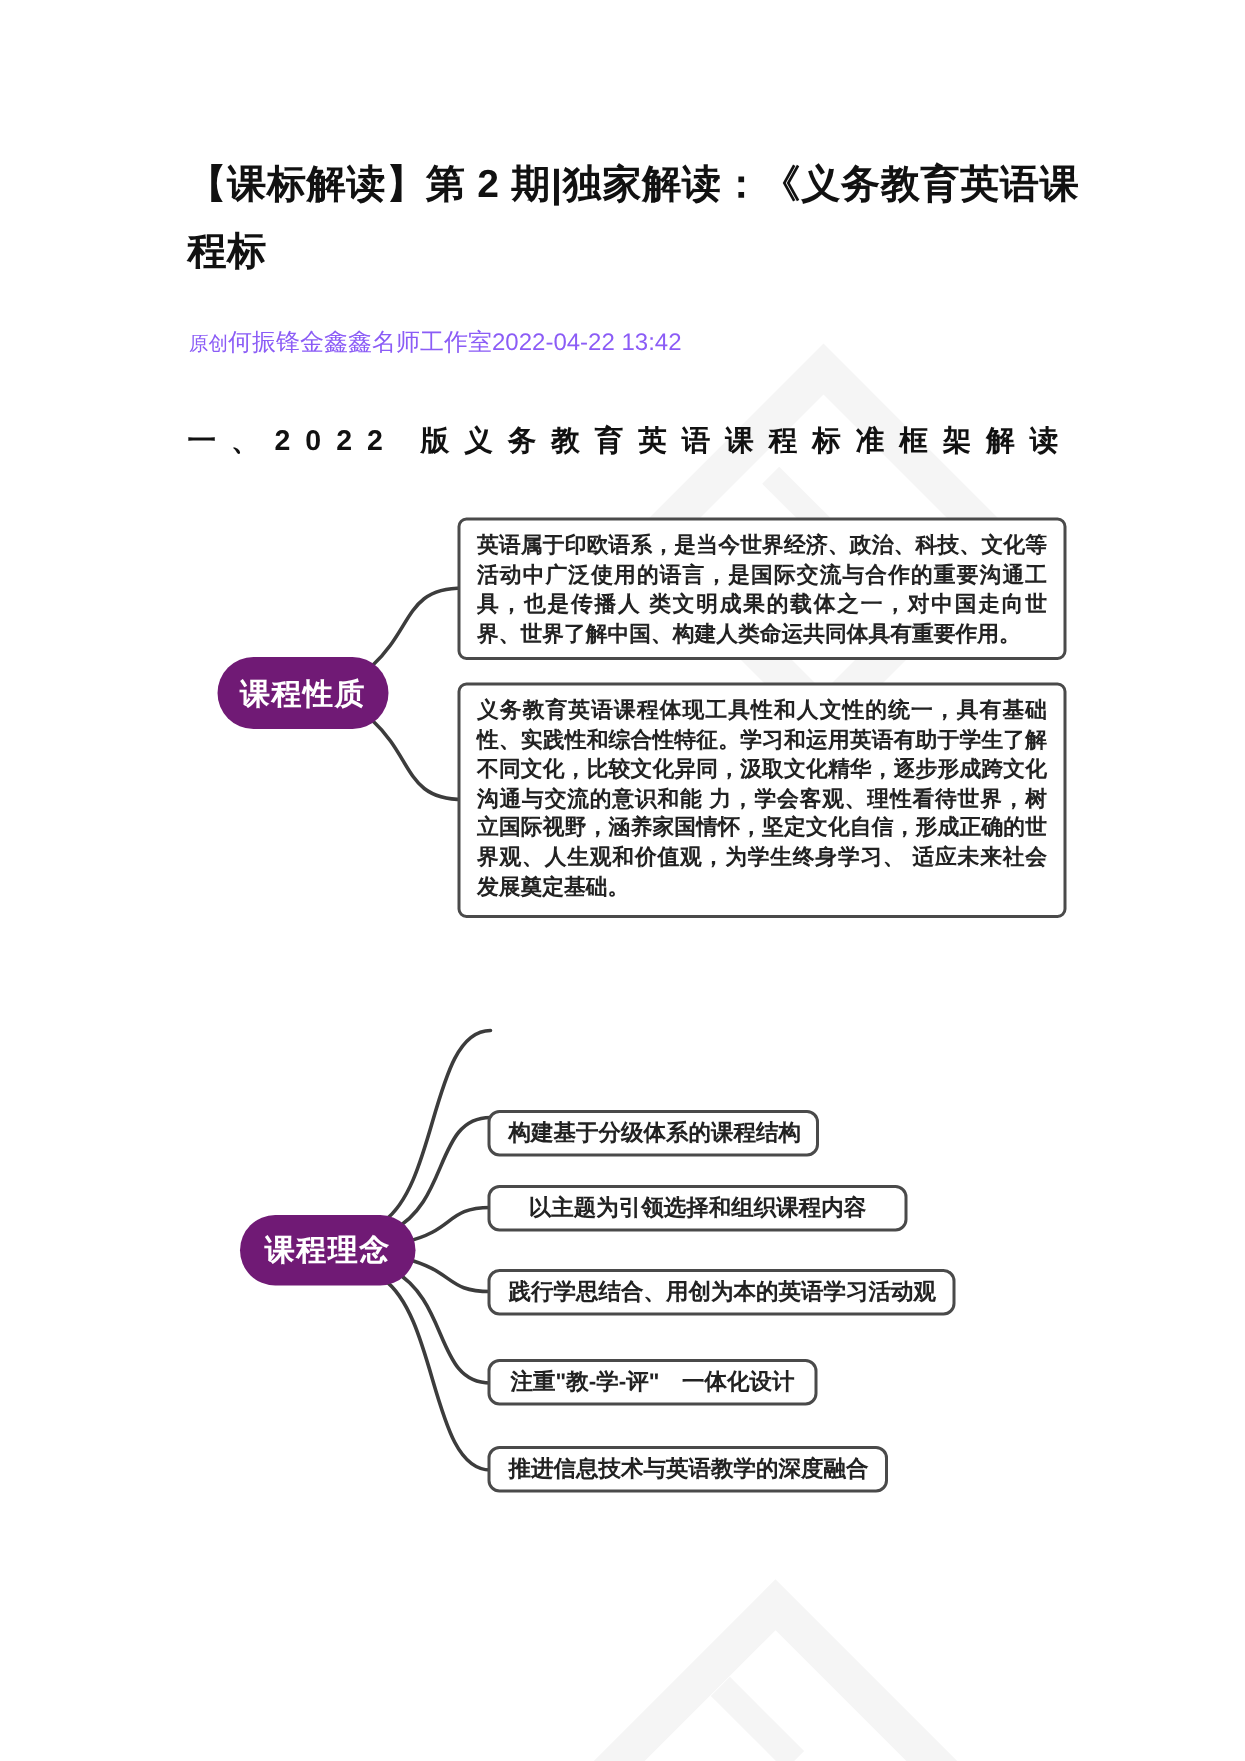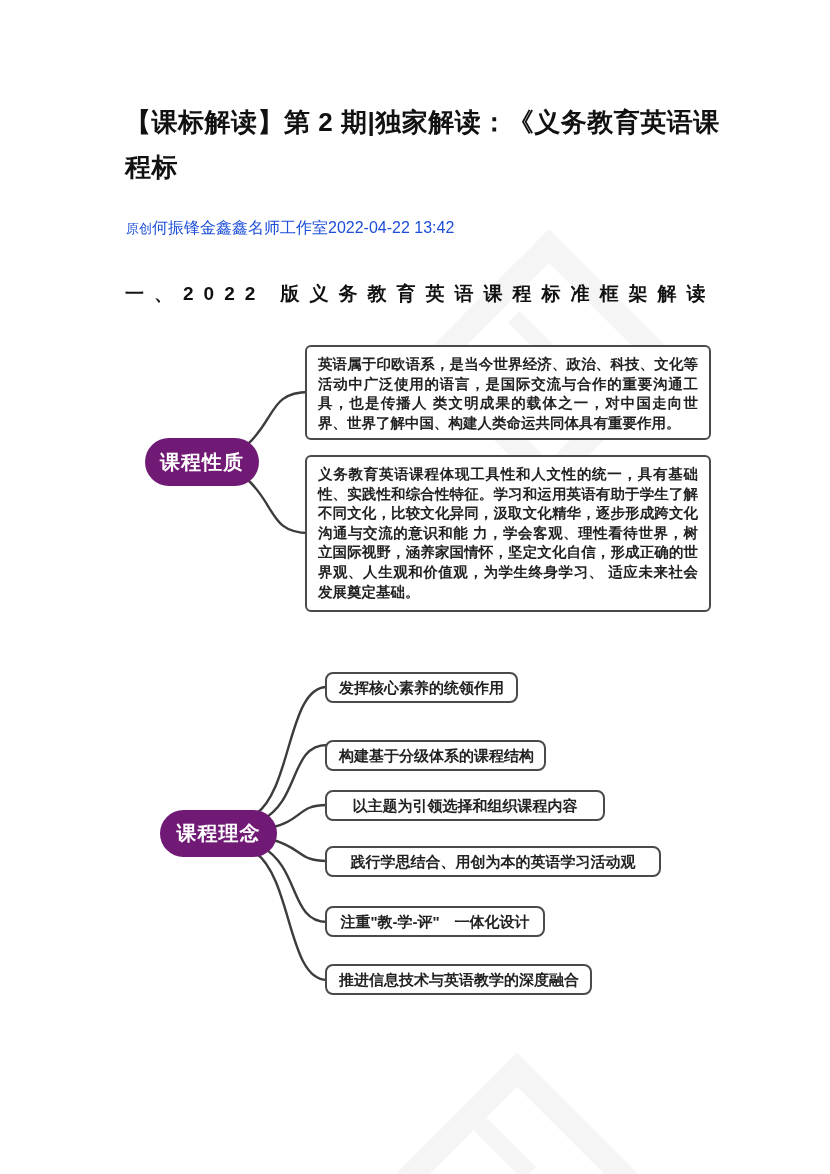--- a/index.html
+++ b/index.html
@@ -12,21 +12,21 @@
     color:#1a1a1a;
   }
   
   .title{
     position:absolute;left:125px;top:100px;width:610px;
     font-size:26px;font-weight:700;line-height:45px;color:#111;
     letter-spacing:0.5px;
   }
   .byline{
     position:absolute;left:126px;top:218px;
-    font-size:16px;color:#1d4ed8;white-space:nowrap;
+    font-size:16px;color:#8b5cf6;white-space:nowrap;
   }
   .byline .tag{font-size:13px;}
   .section-heading{
     position:absolute;left:125px;top:281px;width:600px;
     font-size:19px;font-weight:700;color:#111;
     letter-spacing:10px;white-space:nowrap;
   }
   
   .wm{
     position:absolute;border:24px solid #f5f5f5;
@@ -61,21 +61,21 @@
   .box-nature-1{top:345px;height:95px;}
   .box-nature-2{top:455px;height:157px;}
   .pill-box{
     left:325px;height:31px;border-radius:8px;
     font-size:15px;line-height:27px;text-align:center;
     white-space:nowrap;padding:0 12px;
   }
   .box-c0{top:672px;width:193px;}
   .box-c1{top:740px;width:221px;}
   .box-c2{top:790px;width:280px;}
-  .box-c3{top:846px;width:336px;}
+  .box-c3{top:846px;width:312px;}
   .box-c4{top:906px;width:220px;}
   .box-c5{top:964px;width:267px;}
 </style>
 </head>
 <body>
 
 <div class="page">
 
   <div class="wm" style="left:455px;top:268px;width:140px;height:140px;"></div>
   <div class="wm-bar" style="left:505px;top:330px;width:60px;height:16px;"></div>
@@ -104,20 +104,19 @@
   </svg>
 
   <div class="root-node root-nature">课程性质</div>
 
   <div class="branch-box para-box box-nature-1">英语属于印欧语系，是当今世界经济、政治、科技、文化等活动中广泛使用的语言，是国际交流与合作的重要沟通工具，也是传播人 类文明成果的载体之一，对中国走向世界、世界了解中国、构建人类命运共同体具有重要作用。</div>
 
   <div class="branch-box para-box box-nature-2">义务教育英语课程体现工具性和人文性的统一，具有基础性、实践性和综合性特征。学习和运用英语有助于学生了解不同文化，比较文化异同，汲取文化精华，逐步形成跨文化沟通与交流的意识和能 力，学会客观、理性看待世界，树立国际视野，涵养家国情怀，坚定文化自信，形成正确的世界观、人生观和价值观，为学生终身学习、 适应未来社会发展奠定基础。</div>
 
   <div class="root-node root-concept">课程理念</div>
 
-  <div class="branch-box pill-box box-c0">发挥核心素养的统领作用</div>
   <div class="branch-box pill-box box-c1">构建基于分级体系的课程结构</div>
   <div class="branch-box pill-box box-c2">以主题为引领选择和组织课程内容</div>
   <div class="branch-box pill-box box-c3">践行学思结合、用创为本的英语学习活动观</div>
   <div class="branch-box pill-box box-c4">注重"教-学-评"　一体化设计</div>
   <div class="branch-box pill-box box-c5">推进信息技术与英语教学的深度融合</div>
 
 </div>
 
 </body></html>

